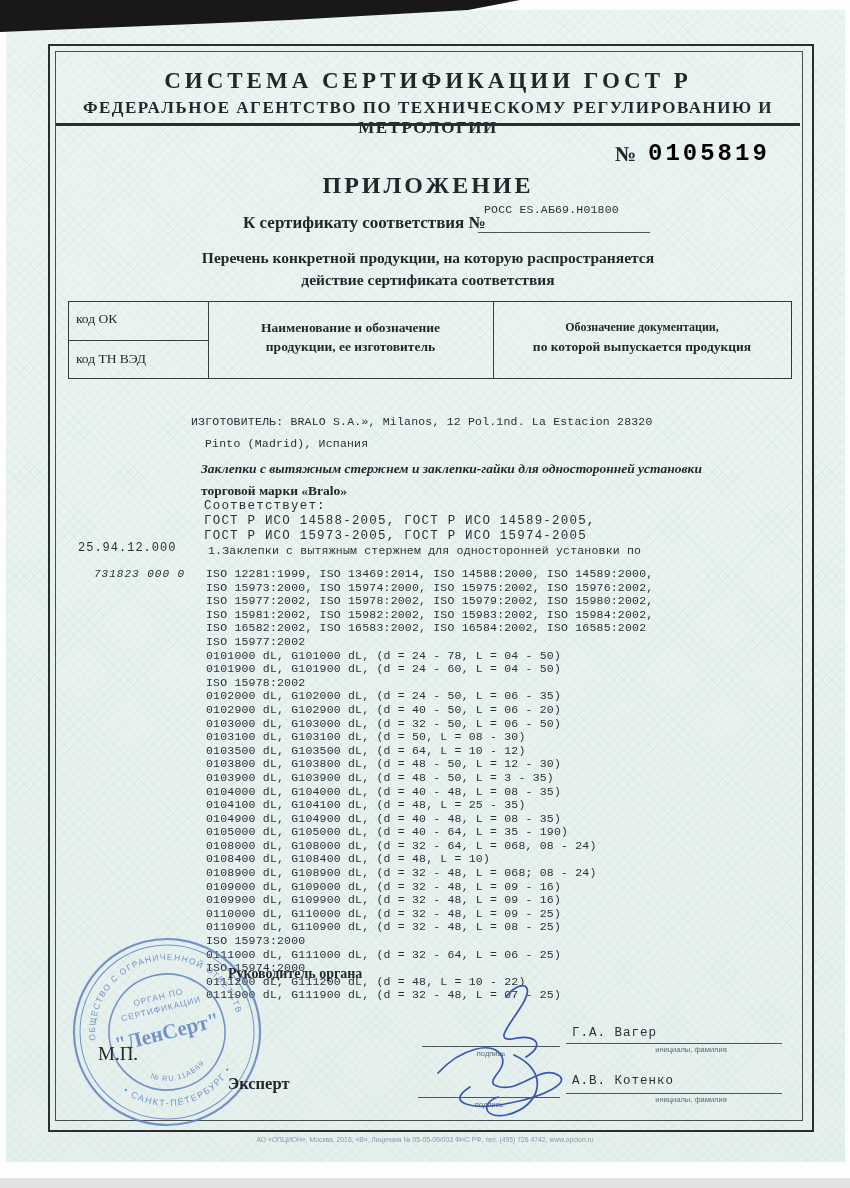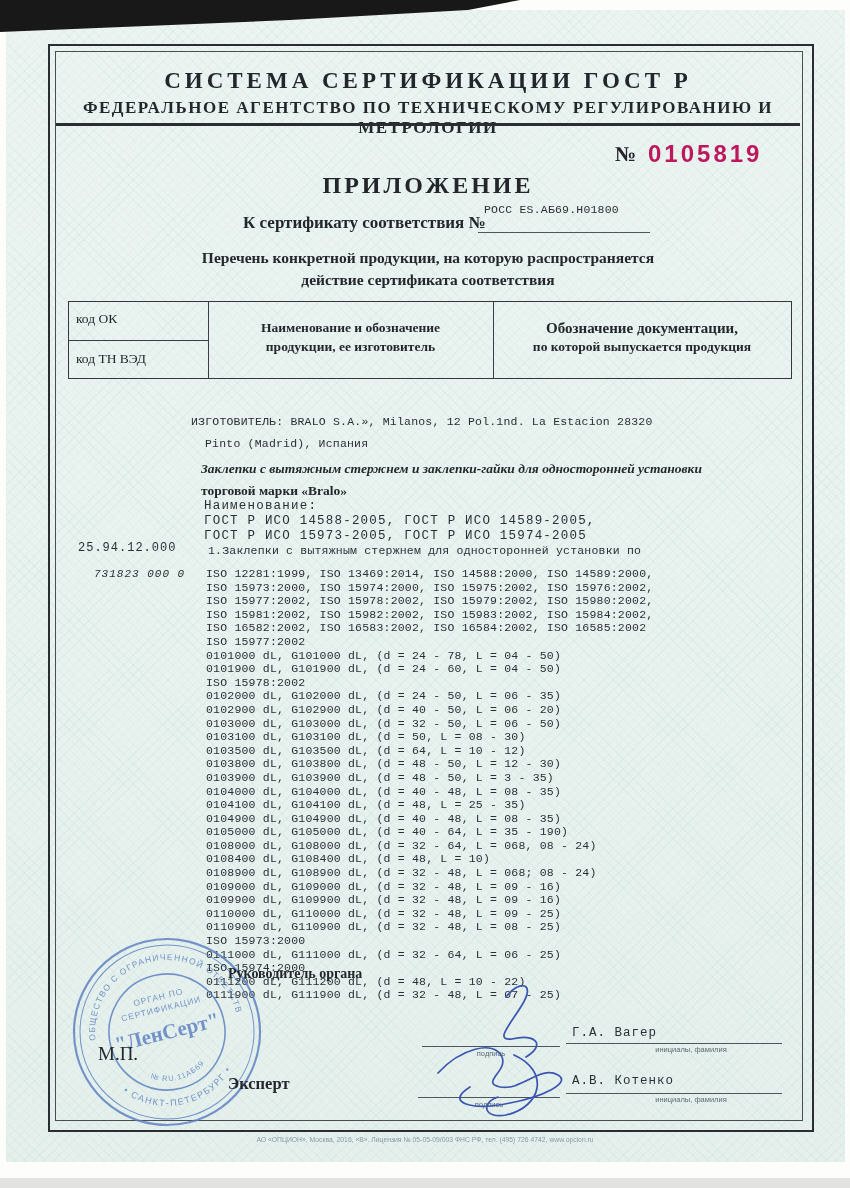--- a/index.html
+++ b/index.html
@@ -17,21 +17,21 @@
   .frame-inner{position:absolute;left:55px;top:51px;width:746px;height:1068px;border:1px solid #4a4d50;}
   .abs{position:absolute;}
   .ttl{font-weight:bold;color:#23272c;}
   .mono{font-family:"Liberation Mono","DejaVu Sans Mono",monospace;color:#2a2f36;}
   .mono-sm{font-size:11.5px;letter-spacing:.2px;}
   .mono-lg{font-size:12.5px;letter-spacing:1.2px;}
   .mono-line{height:13.6px;line-height:13.6px;white-space:pre;}
   .serif-b{font-weight:bold;color:#23272c;}
   .cap{font-family:"Liberation Sans",sans-serif;font-size:7.5px;color:#5c6a74;}
   .uline{border-bottom:1px solid #4d565e;height:1px;}
-  .red-num{color:#be185d;font-family:Liberation Sans, sans-serif;
+  .red-num{color:#000000;font-family:Liberation Mono, monospace;
         font-size:24px;letter-spacing:3px;font-weight:bold;}
   .hr-thick{background:#2b2d30;height:3px;}
   .tbl-line{background:#3a3e42;}
   .center{text-align:center;}
   .sig-svg,.stamp-svg{position:absolute;pointer-events:none;}
 </style>
 </head>
 <body>
 
 <div class="scan">
@@ -60,31 +60,31 @@
   <div class="abs ttl center" style="left:60px;top:271px;width:736px;font-size:15.5px;">действие сертификата соответствия</div>
 
   <div class="abs" style="left:68px;top:301px;width:722px;height:76px;border:1.5px solid #34383c;">
     <div class="abs tbl-line" style="left:139px;top:0;width:1px;height:76px;"></div>
     <div class="abs tbl-line" style="left:424px;top:0;width:1px;height:76px;"></div>
     <div class="abs tbl-line" style="left:0;top:38px;width:139px;height:1px;"></div>
     <div class="abs" style="left:7px;top:9px;font-size:13.5px;">код ОК</div>
     <div class="abs" style="left:7px;top:49px;font-size:13.5px;">код ТН ВЭД</div>
     <div class="abs ttl center" style="left:139px;top:18px;width:285px;font-size:13.5px;font-weight:bold;">Наименование и обозначение</div>
     <div class="abs ttl center" style="left:139px;top:37px;width:285px;font-size:13.5px;font-weight:bold;">продукции, ее изготовитель</div>
-    <div class="abs ttl center" style="left:424px;top:18px;width:298px;font-size:15px;font-weight:bold;">Обозначение документации,</div>
+    <div class="abs ttl center" style="left:424px;top:18px;width:298px;font-size:12px;font-weight:bold;">Обозначение документации,</div>
     <div class="abs ttl center" style="left:424px;top:37px;width:298px;font-size:13.5px;font-weight:bold;">по которой выпускается продукция</div>
   </div>
 
   <div class="abs mono mono-sm" style="left:191px;top:415px;text-align:right;">ИЗГОТОВИТЕЛЬ: BRALO S.A.», Milanos, 12 Pol.1nd. La Estacion 28320</div>
   <div class="abs mono mono-sm" style="left:205px;top:437px;">Pinto (Madrid), Испания</div>
 
   <div class="abs serif-b" style="left:201px;top:461px;font-size:13.5px;font-style:italic;">Заклепки с вытяжным стержнем и заклепки-гайки для односторонней установки</div>
   <div class="abs serif-b" style="left:201px;top:483px;font-size:13.5px;">торговой марки «Bralo»</div>
 
-  <div class="abs mono mono-lg" style="left:204px;top:499px;">Наименование:</div>
+  <div class="abs mono mono-lg" style="left:204px;top:499px;">Соответствует:</div>
   <div class="abs mono mono-lg" style="left:204px;top:514px;">ГОСТ Р ИСО 14588-2005, ГОСТ Р ИСО 14589-2005,</div>
   <div class="abs mono mono-lg" style="left:204px;top:529px;">ГОСТ Р ИСО 15973-2005, ГОСТ Р ИСО 15974-2005</div>
   <div class="abs mono mono-sm" style="left:208px;top:544px;">1.Заклепки с вытяжным стержнем для односторонней установки по</div>
 
   <div class="abs mono" style="left:78px;top:541px;font-size:12px;letter-spacing:1px;">25.94.12.000</div>
   <div class="abs mono" style="left:94px;top:568px;font-size:11px;letter-spacing:1px;font-style:italic;">731823 000 0</div>
 
   <div class="abs mono mono-sm" style="left:206px;top:567px;">
       <div class="mono-line">ISO 12281:1999, ISO 13469:2014, ISO 14588:2000, ISO 14589:2000,</div>
       <div class="mono-line">ISO 15973:2000, ISO 15974:2000, ISO 15975:2002, ISO 15976:2002,</div>

